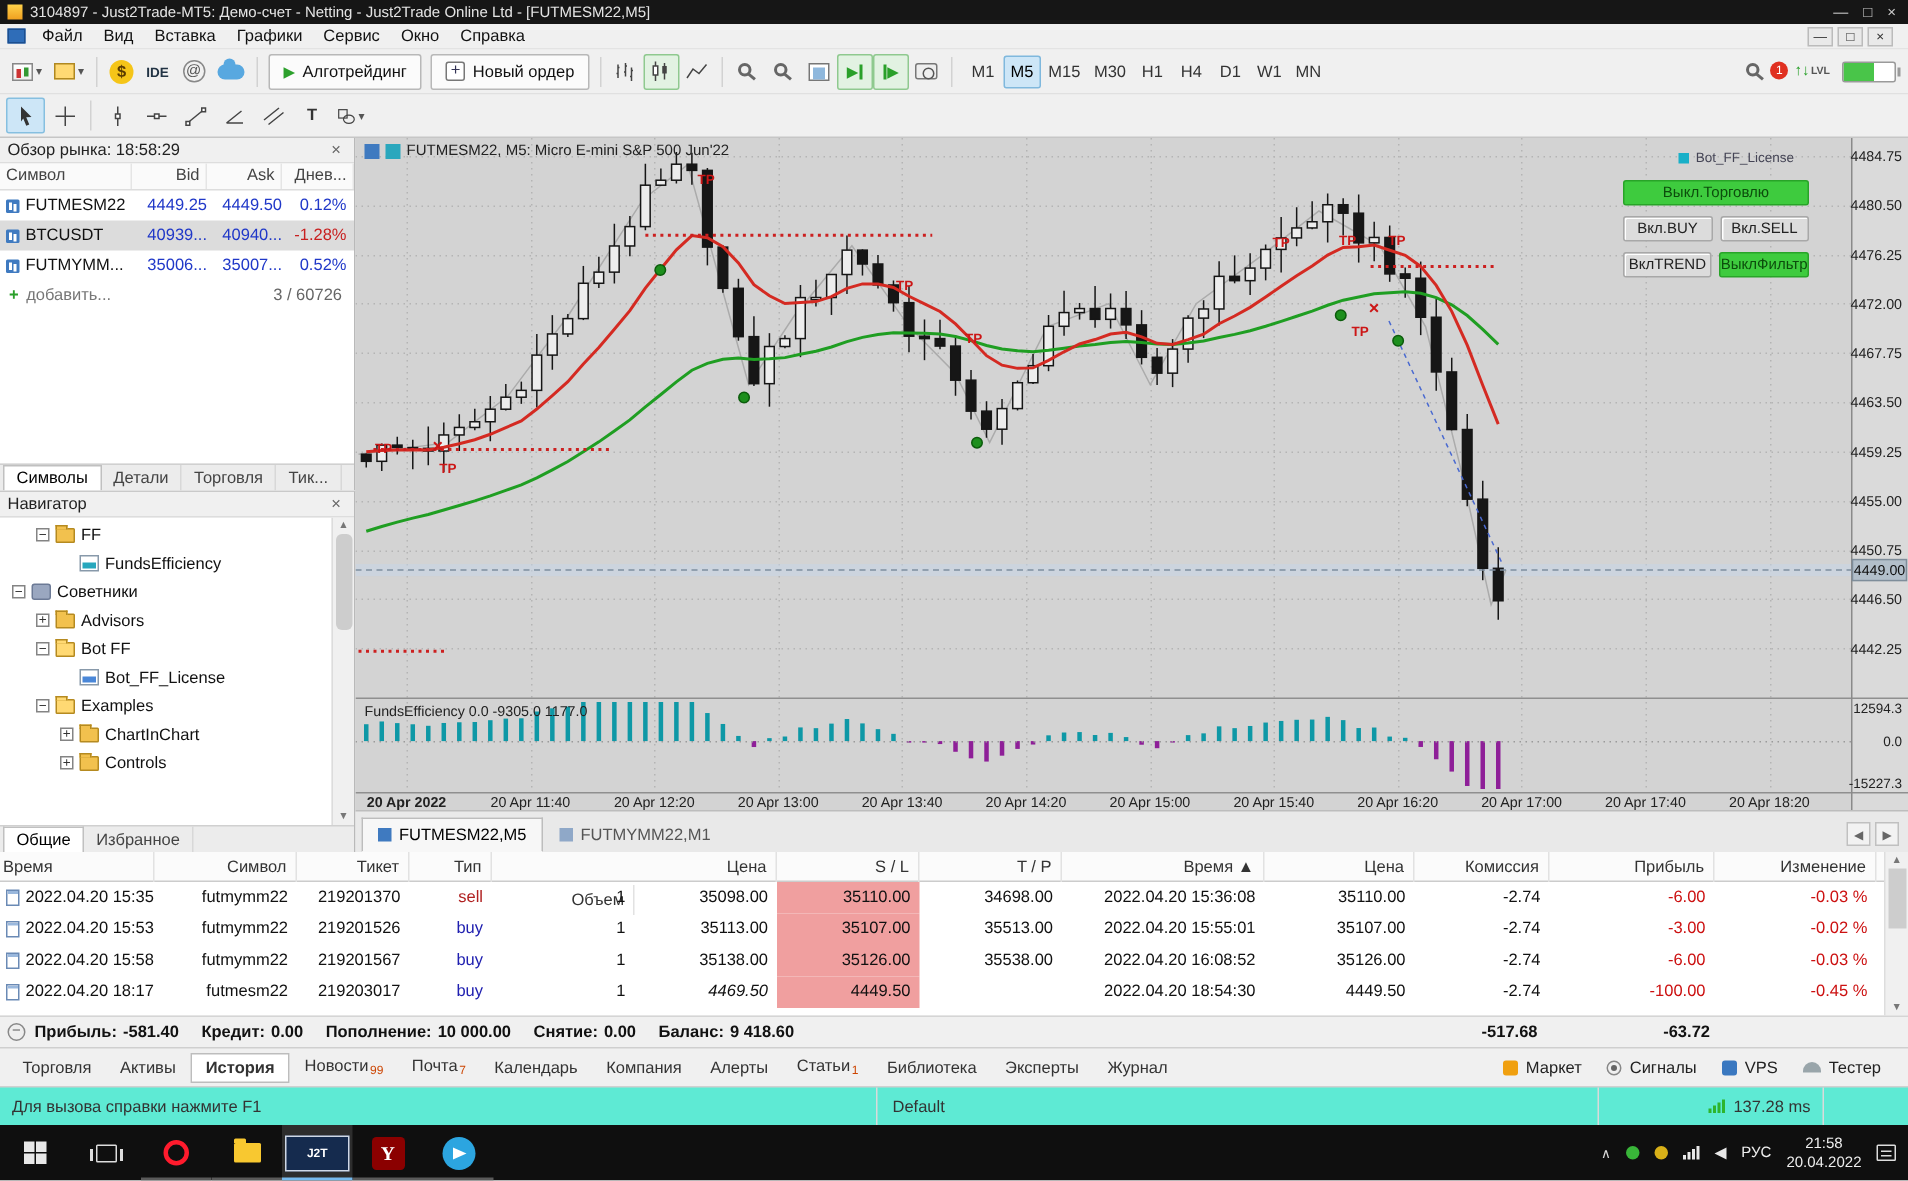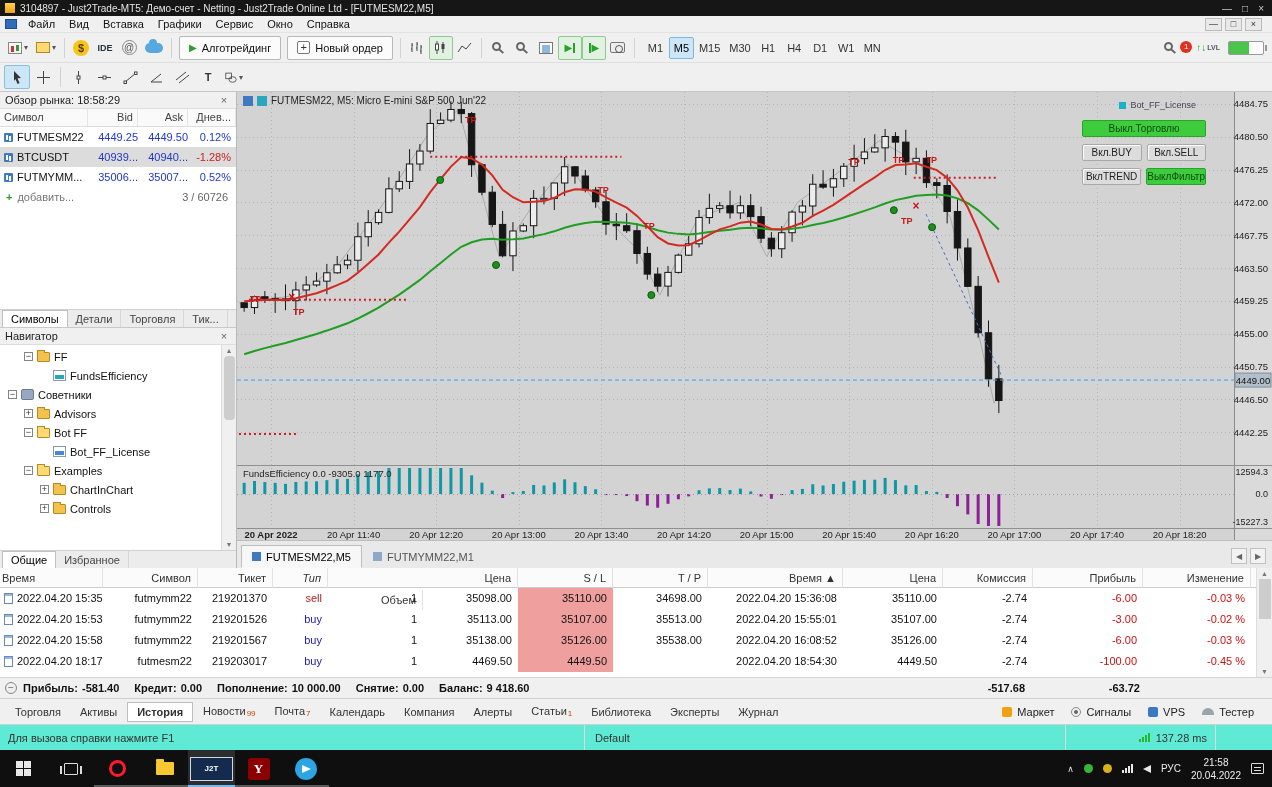--- a/index.html
+++ b/index.html
@@ -853,21 +853,21 @@
     <span class="carr">◀</span>
     <span class="carr">▶</span>
   </div>
 </div>
 
 <div class="history">
   <div id="hist-header">
       <div class="hcell h-left" style="width: 103px;">Время</div>
       <div class="hcell h-right" style="width: 95px;">Символ</div>
       <div class="hcell h-right" style="width: 75px;">Тикет</div>
-      <div class="hcell h-right" style="width: 55px; font-style: italic;">Тип</div>
+      <div class="hcell h-right" style="width: 55px;">Тип</div>
       <div class="hcell h-right" style="width: 95px; margin-top: 44px;">Объем</div>
       <div class="hcell h-right" style="width: 95px;">Цена</div>
       <div class="hcell h-right" style="width: 95px;">S / L</div>
       <div class="hcell h-right" style="width: 95px;">T / P</div>
       <div class="hcell h-right" style="width: 135px;">Время ▲</div>
       <div class="hcell h-right" style="width: 100px;">Цена</div>
       <div class="hcell h-right" style="width: 90px;">Комиссия</div>
       <div class="hcell h-right" style="width: 110px;">Прибыль</div>
       <div class="hcell h-right" style="width: 108px;">Изменение</div>
     </div>
@@ -928,21 +928,21 @@
       </div>
       <div class="hrow">
         <div class="hcell h-left k-time" style="width: 103px;">
           <span class="doc-ico"></span>
           <span>2022.04.20 18:17:...</span>
         </div>
         <div class="hcell h-right k-symbol" style="width: 95px;">futmesm22</div>
         <div class="hcell h-right k-ticket" style="width: 75px;">219203017</div>
         <div class="hcell h-right k-type t-buy" style="width: 55px;">buy</div>
         <div class="hcell h-right k-volume" style="width: 95px;">1</div>
-        <div class="hcell h-right k-price" style="width: 95px;">4469.50</div>
+        <div class="hcell h-right k-price" style="width: 95px; font-style: italic;">4469.50</div>
         <div class="hcell h-right k-sl" style="width: 95px;">4449.50</div>
         <div class="hcell h-right k-tp" style="width: 95px;"></div>
         <div class="hcell h-right k-ctime" style="width: 135px;">2022.04.20 18:54:30</div>
         <div class="hcell h-right k-cprice" style="width: 100px;">4449.50</div>
         <div class="hcell h-right k-commission" style="width: 90px;">-2.74</div>
         <div class="hcell h-right k-profit" style="width: 110px;">-100.00</div>
         <div class="hcell h-right k-change" style="width: 108px;">-0.45 %</div>
       </div>
     </div>
 </div>

